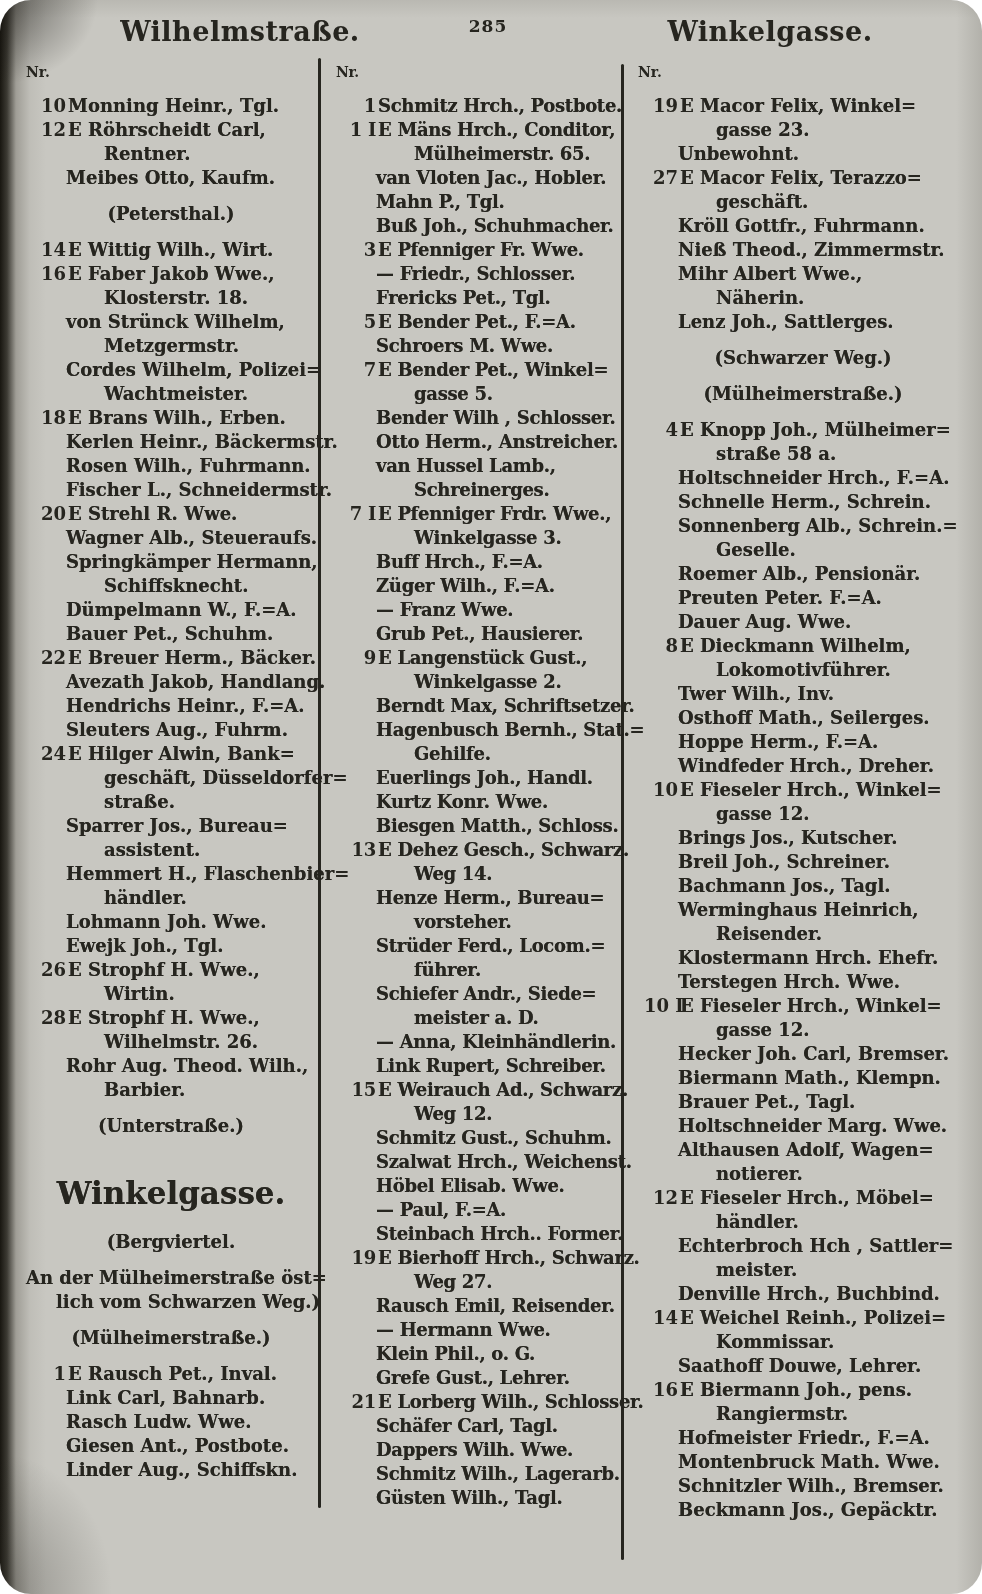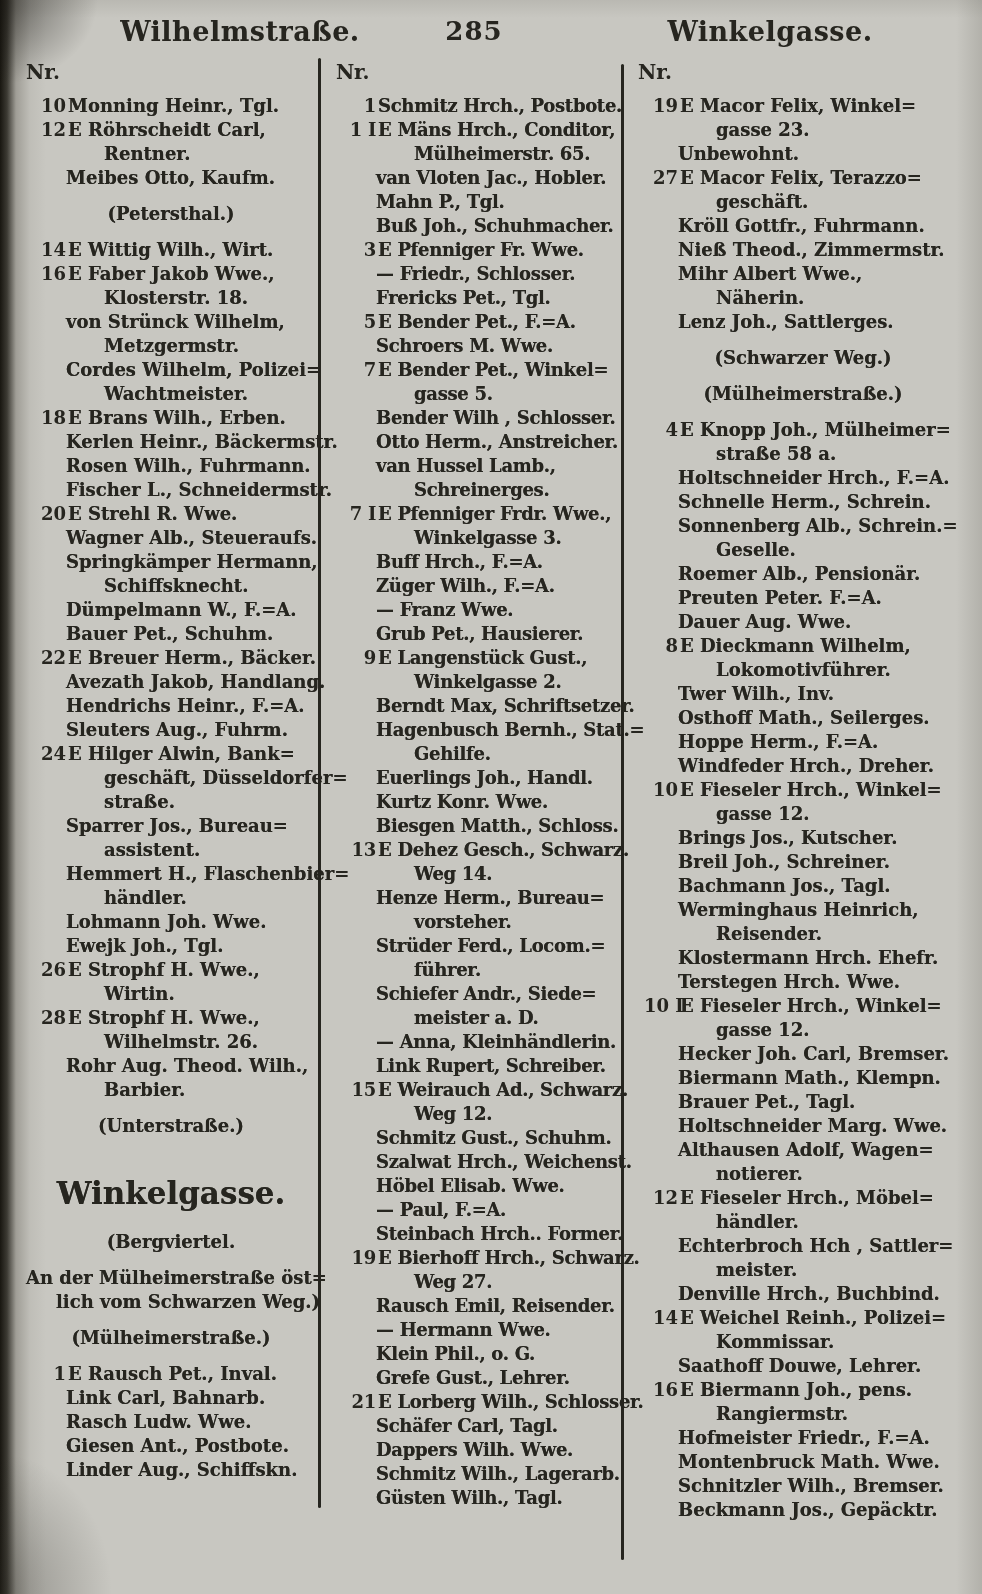--- a/index.html
+++ b/index.html
@@ -10,33 +10,34 @@
       radial-gradient(140px 120px at 0px 0px, rgba(20,18,14,.55), rgba(20,18,14,0) 70%),
       radial-gradient(160px 200px at 0px 1594px, rgba(40,38,32,.35), rgba(40,38,32,0) 70%),
       linear-gradient(90deg, #181610 0px, #3c3a33 7px, rgba(110,107,98,.45) 16px, rgba(150,148,140,.18) 30px, rgba(150,148,140,0) 46px),
       linear-gradient(270deg, rgba(100,98,90,.22) 0px, rgba(100,98,90,0) 26px),
       linear-gradient(180deg, rgba(120,118,110,.18) 0px, rgba(120,118,110,0) 18px),
       #c8c7c1;
     overflow:hidden;
     font-family:"DejaVu Serif","Liberation Serif",serif;
     font-weight:700;
     color:#26251f;
+    border-radius:31px;
   }
   .hdr-title{position:absolute;top:16px;font-size:27px;letter-spacing:.5px;}
   #hdr-left{left:80px;width:320px;text-align:center;}
-  #hdr-page{left:424px;width:100px;text-align:center;font-size:26px;letter-spacing:1px;}
+  #hdr-page{left:438px;width:100px;text-align:center;font-size:17px;letter-spacing:1px;}
   #hdr-right{left:640px;width:260px;text-align:center;}
   .vrule{position:absolute;width:3px;background:#26251f;border-radius:2px;}
   #rule1{left:318px;top:58px;height:1450px;}
   #rule2{left:621px;top:64px;height:1496px;}
   .col{position:absolute;top:60px;font-size:18px;line-height:24px;}
   #col0{left:24px;width:294px;}
   #col1{left:334px;width:284px;letter-spacing:-0.3px;}
   #col2{left:636px;width:334px;}
-  .nr{font-size:20px;margin:0 0 10px 2px;}
+  .nr{font-size:14px;margin:0 0 10px 2px;}
   .ln{position:relative;white-space:nowrap;}
   .ln .num{position:absolute;left:8px;width:34px;text-align:right;}
   .ln.n .txt{display:inline-block;padding-left:44px;}
   .ln.c1{padding-left:42px;}
   .ln.c2{padding-left:80px;}
   .ln.full{padding-left:2px;}
   .ln.full2{padding-left:32px;}
   .ln.note{text-align:center;padding:0 8px;margin:12px 0;white-space:normal;}
   .ln.head{text-align:center;font-size:31px;line-height:34px;margin:38px 0 20px;white-space:normal;}
   .txt{text-shadow:0 0 .5px rgba(30,29,24,.7);}

